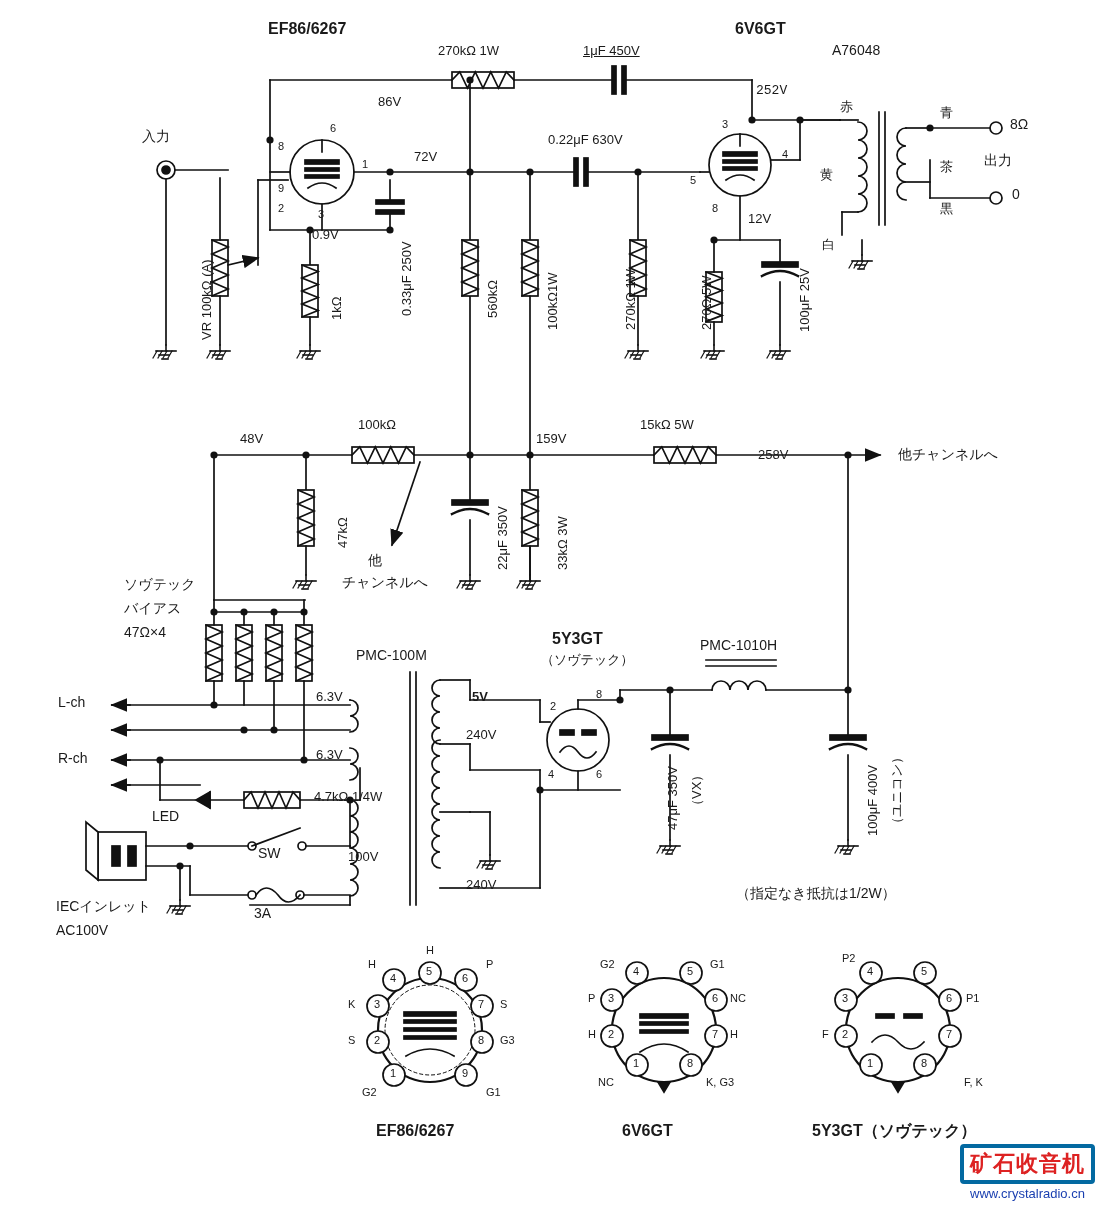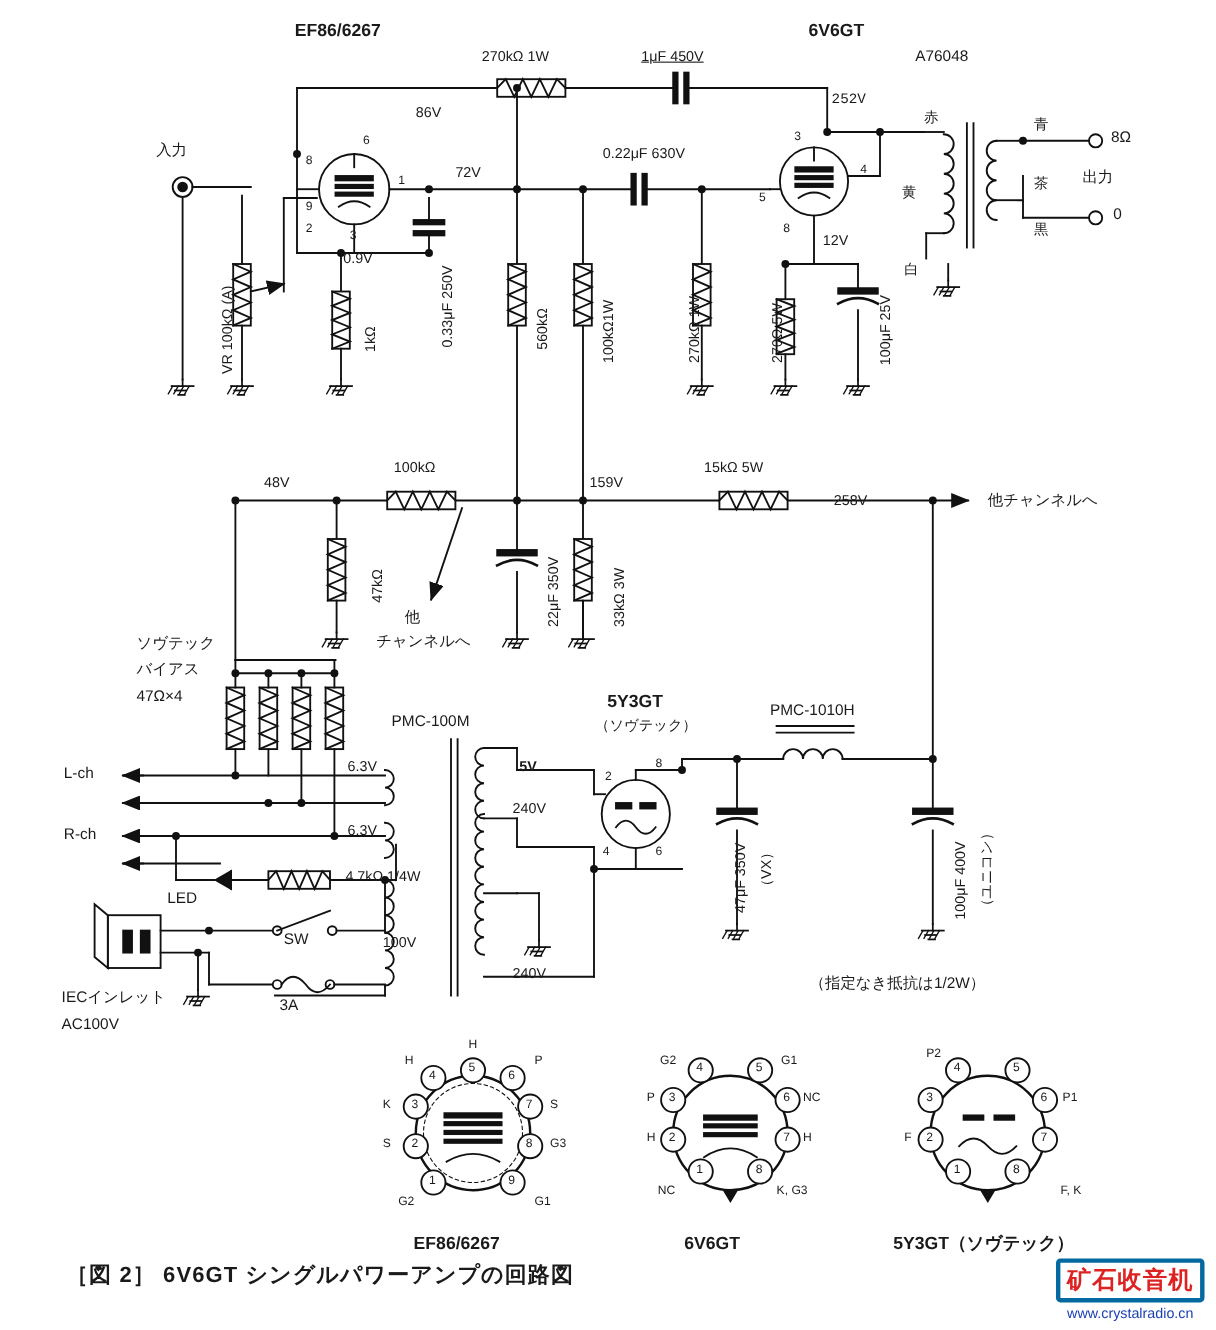--- a/index.html
+++ b/index.html
@@ -553,20 +553,19 @@
   <div class="lbl sm" style="left:921px;top:1057px;">8</div>
   <div class="lbl sm" style="left:842px;top:952px;">P2</div>
   <div class="lbl sm" style="left:966px;top:992px;">P1</div>
   <div class="lbl sm" style="left:822px;top:1028px;">F</div>
   <div class="lbl sm" style="left:964px;top:1076px;">F, K</div>
 
   <div class="lbl bg" style="left:376px;top:1122px;">EF86/6267</div>
   <div class="lbl bg" style="left:622px;top:1122px;">6V6GT</div>
   <div class="lbl bg" style="left:812px;top:1122px;">5Y3GT（ソヴテック）</div>
 
-  <div class="lbl ttl" style="left:60px;top:1148px;">［図 2］ 6V6GT シングルパワーアンプの回路図</div>
 
   <div class="wm">
     <div class="wmbox"><span class="t">矿石收音机</span></div>
     <div class="u">www.crystalradio.cn</div>
   </div>
 
 </div>
 
 </body></html>

